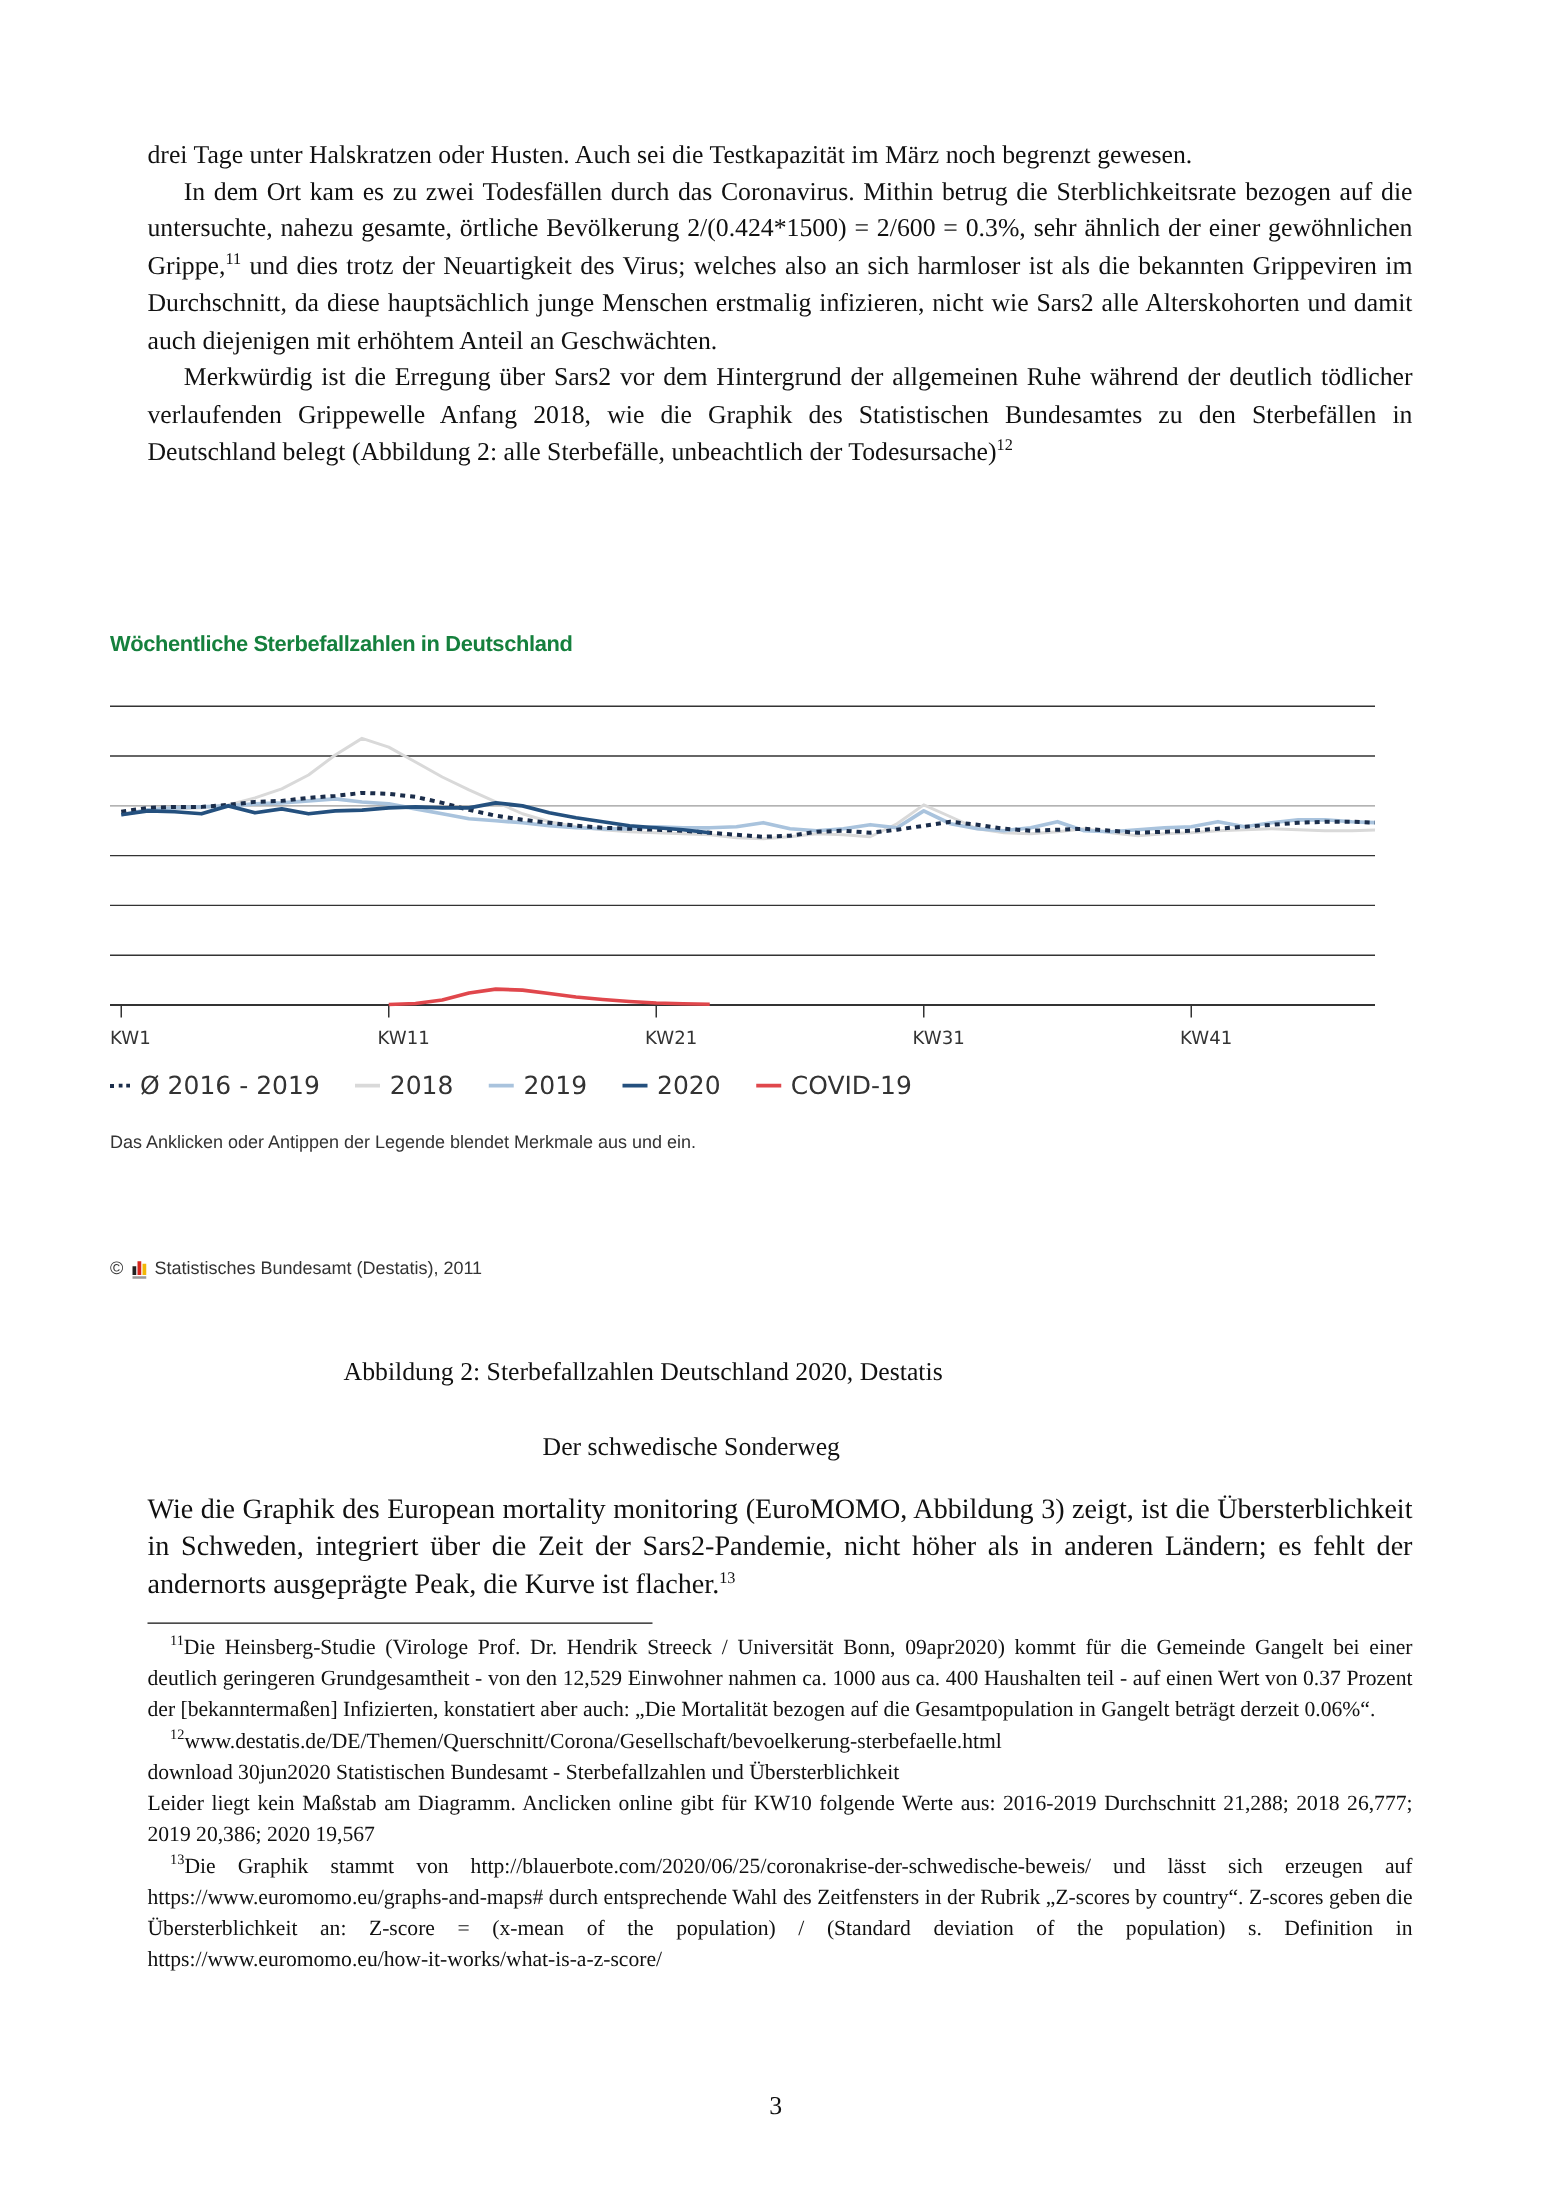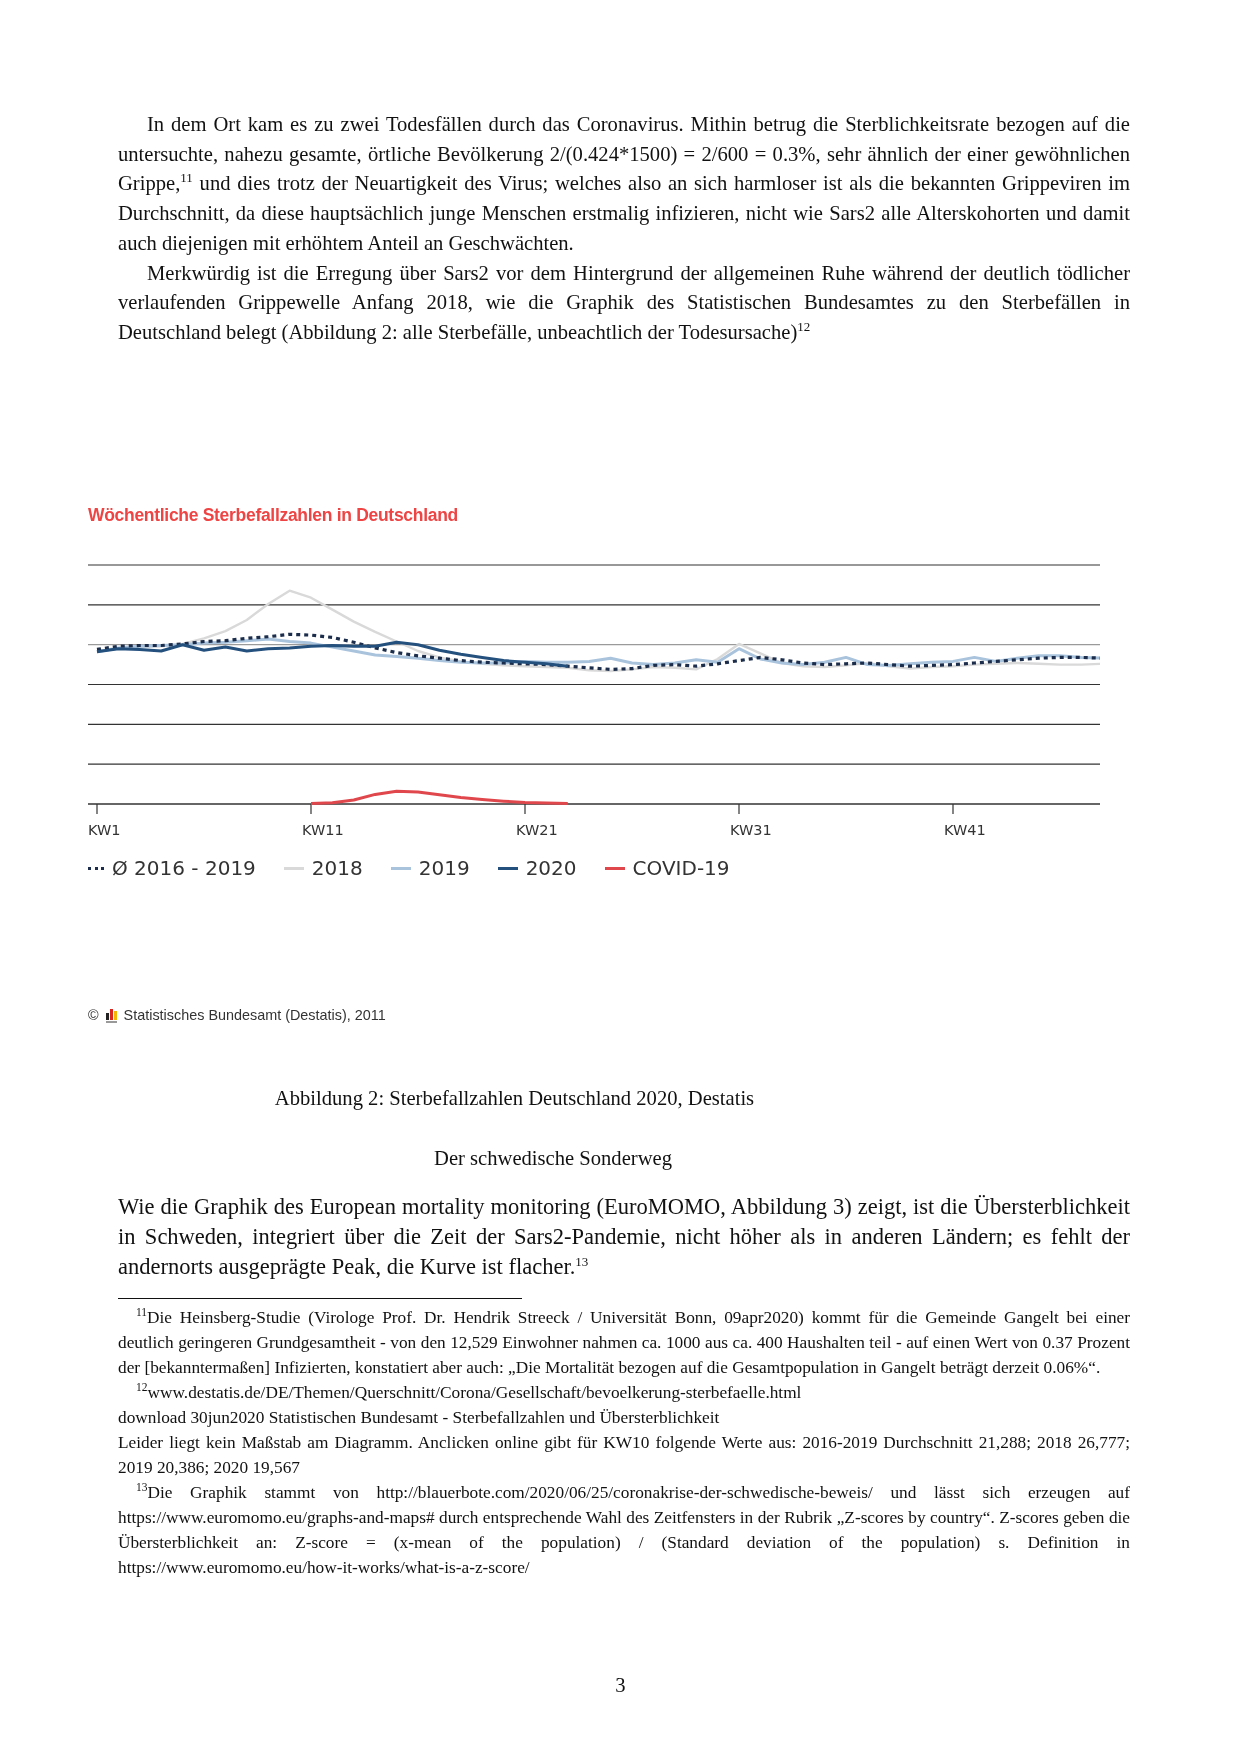--- a/index.html
+++ b/index.html
@@ -7,21 +7,21 @@
 
   .body-text { position: absolute; left: 118px; width: 1012px; font-size: 20.6px; line-height: 29.7px; text-align: justify; font-family: "Liberation Serif", "DejaVu Serif", serif; }
   .body-text p { margin: 0; }
   .body-text p.indent { text-indent: 29px; }
   sup { font-size: 13px; line-height: 0; vertical-align: 8px; }
 
   #para-block { top: 110px; }
 
   
   #figure { position: absolute; left: 88px; top: 500px; width: 1012px; height: 540px; }
-  #chart-title { position: absolute; left: 0; top: 5px; font-family: "Liberation Sans", "DejaVu Sans", sans-serif; font-weight: bold; font-size: 17.5px; color: #ef4444; letter-spacing: -0.3px; }
+  #chart-title { position: absolute; left: 0; top: 5px; font-family: "Liberation Sans", "DejaVu Sans", sans-serif; font-weight: bold; font-size: 17.5px; color: #15803d; letter-spacing: -0.3px; }
   #chart-svg { position: absolute; left: 0; top: 40px; }
   #legend { position: absolute; left: 0; top: 356px; display: flex; gap: 28px; font-family: "DejaVu Sans", sans-serif; font-size: 20px; color: #333; align-items: center; }
   .legend-item { display: flex; align-items: center; gap: 8px; cursor: pointer; }
   .legend-swatch { width: 20px; height: 3px; display: inline-block; }
   .legend-swatch.dotted { background: none; border-top: 3px dotted #1b2d4a; height: 0; width: 16px; }
   #chart-note { position: absolute; left: 0; top: 402px; font-family: "Liberation Sans", sans-serif; font-size: 14.4px; color: #333; line-height: 24px; }
   #chart-copyright { position: absolute; left: 0; top: 507px; font-family: "Liberation Sans", sans-serif; font-size: 14.4px; color: #333; display: flex; align-items: center; gap: 4px; }
   .logo { display: inline-flex; align-items: flex-end; gap: 1px; height: 12px; border-bottom: 2px solid #999; padding-bottom: 1px; margin: 0 3px; }
   .logo span { width: 3px; display: inline-block; }
 
@@ -35,20 +35,21 @@
   #footnotes p.fn { text-indent: 18px; }
   #footnotes sup { font-size: 11.5px; vertical-align: 7px; }
   .nowrap { white-space: nowrap; }
 
   #page-number { position: absolute; left: 0; width: 1241px; top: 1674px; text-align: center; font-family: "Liberation Serif", serif; font-size: 20.6px; }
 </style>
 </head>
 <body>
 
 <div id="para-block" class="body-text">
+  <p><span>drei Tage unter Halskratzen oder Husten. Auch sei die Testkapazität im März noch begrenzt gewesen.</span></p>
   <p class="indent"><span>In dem Ort kam es zu zwei Todesfällen durch das Coronavirus. Mithin betrug die Sterblichkeitsrate bezogen auf die untersuchte, nahezu gesamte, örtliche Bevölkerung 2/(0.424*1500)  = 2/600  = 0.3%, sehr ähnlich der einer gewöhnlichen Grippe,</span><sup>11</sup><span> und dies trotz der Neuartigkeit des Virus; welches also an sich harmloser ist als die bekannten Grippeviren im Durchschnitt, da diese hauptsächlich junge Menschen erstmalig infizieren, nicht wie Sars2 alle Alterskohorten und damit auch diejenigen mit erhöhtem Anteil an Geschwächten.</span></p>
   <p class="indent"><span>Merkwürdig ist die Erregung über Sars2 vor dem Hintergrund der allgemeinen Ruhe während der deutlich tödlicher verlaufenden Grippewelle Anfang 2018, wie die Graphik des Statistischen Bundesamtes zu den Sterbefällen in Deutschland belegt (Abbildung 2: alle Sterbefälle, unbeachtlich der Todesursache)</span><sup>12</sup></p>
 </div>
 
 <div id="figure">
   <div id="chart-title">Wöchentliche Sterbefallzahlen in Deutschland</div>
   <svg id="chart-svg" width="1012" height="310" viewBox="0 0 1012 310">
       <line x1="0" x2="1121.8" y1="264" y2="264" stroke="#333" stroke-width="1.6"></line>
       <line x1="0" x2="1121.8" y1="224.16666666666669" y2="224.16666666666669" stroke="#333" stroke-width="1.1"></line>
       <line x1="0" x2="1121.8" y1="184.33333333333334" y2="184.33333333333334" stroke="#333" stroke-width="1.1"></line>
@@ -90,20 +91,21 @@
         <span class="legend-swatch" style="background: rgb(36, 80, 126);"></span>
         <span>2020</span>
       </div>
       <div class="legend-item">
         <span class="legend-swatch" style="background: rgb(224, 71, 76);"></span>
         <span>COVID-19</span>
       </div>
     </div>
 
   <div id="chart-note">
+    <div>Das Anklicken oder Antippen der Legende blendet Merkmale aus und ein.</div>
   </div>
 
   <div id="chart-copyright">
     <span>©</span>
     <span class="logo">
       <span id="logo-b1" style="height: 7px; background: rgb(34, 34, 34);"></span>
         <span id="logo-b2" style="height: 11px; background: rgb(215, 38, 30);"></span>
         <span id="logo-b3" style="height: 9px; background: rgb(242, 183, 5);"></span>
     </span>
     <span>Statistisches Bundesamt (Destatis), 2011</span>

